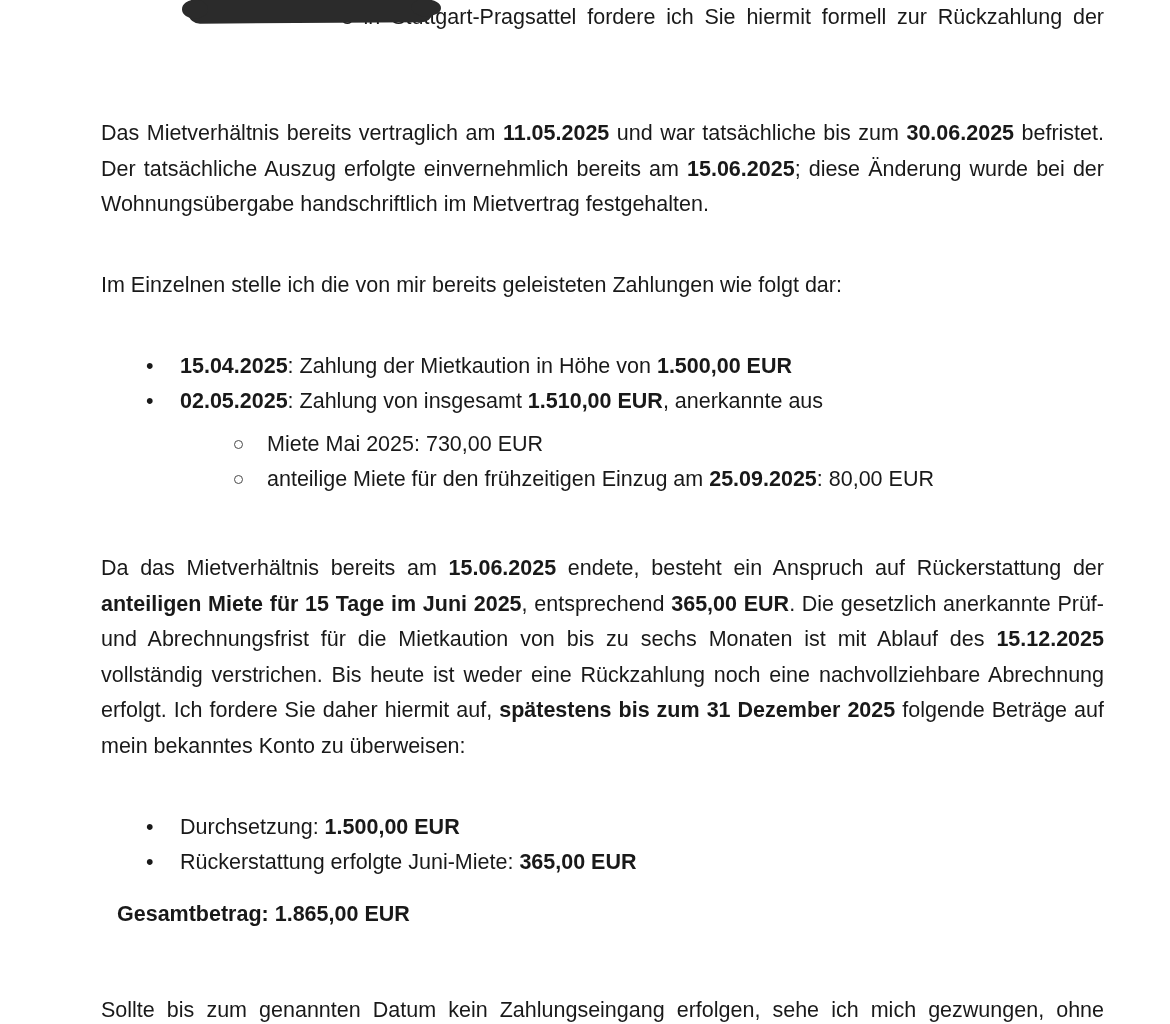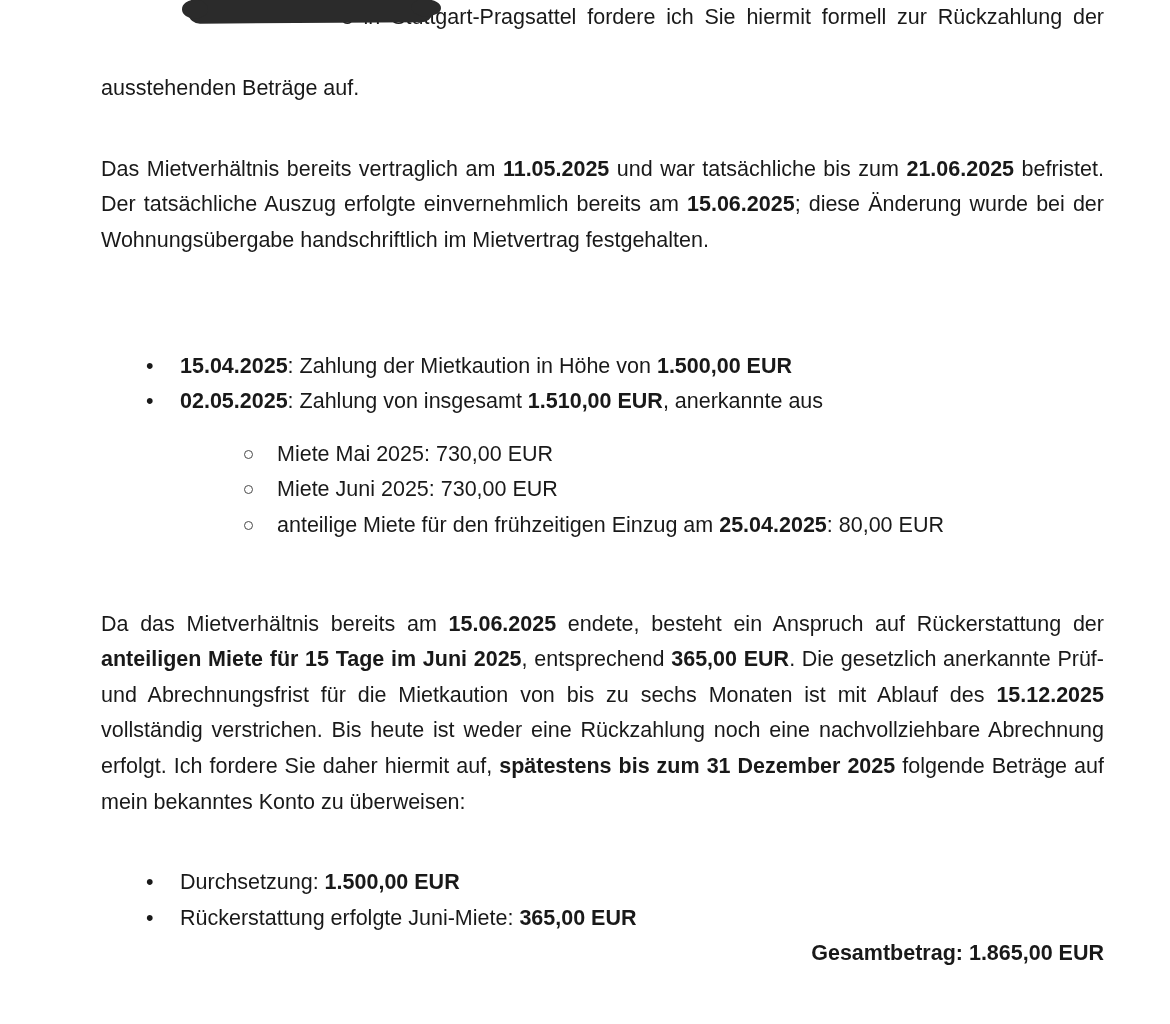--- a/index.html
+++ b/index.html
@@ -69,44 +69,43 @@
   }
   ul.level1 > li > .bullet {
     position: absolute;
     left: 45px;           
     top: 0;
     line-height: 35.6px;
     font-size: 21.5px;
     color: #191919;
   }
   ul.level2 {
-    margin: 17px;
+    margin: 7px;
   }
   ul.level2 > li {
     position: relative;
     padding-left: 80px;   
     line-height: 35.6px;
   }
   ul.level2 > li > .bullet-o {
     position: absolute;
     left: 47px;           
     top: 13px;
     width: 9px;
     height: 9px;
     border: 1.6px solid #4a4a4a;
     border-radius: 50%;
     box-sizing: border-box;
     background: transparent;
   }
 
   .total-line {
-    margin: 0;
+    margin: 16px;
     font-weight: 700;
     line-height: 35.6px;
-    text-align: right;
   }
 
   
   #redaction {
     position: absolute;
     left: 88px;
     top: -4px;
     width: 243px;
     height: 27px;
     background: #2b2b2b;
@@ -140,54 +139,50 @@
 </style>
 </head>
 <body>
 
 <div id="page">
 
   <div class="doc">
 
     <div class="first-block">
       <p class="para force-justify"><span style="display:inline-block;width:241px;"></span><span>s in Stuttgart-Pragsattel fordere ich Sie hiermit formell zur Rückzahlung der</span></p>
-      <p class="para">ausstehenden Beträge auf.</p>
       <div id="redaction"></div>
     </div>
 
     <div class="gap"></div>
 
-    <p class="para"><span>Das Mietverhältnis bereits vertraglich am </span><strong>11.05.2025</strong><span> und war tatsächliche bis zum </span><strong>21.06.2025</strong><span> befristet. Der tatsächliche Auszug erfolgte einvernehmlich bereits am </span><strong>15.06.2025</strong><span>; diese Änderung wurde bei der Wohnungsübergabe handschriftlich im Mietvertrag festgehalten.</span></p>
-
-    <div class="gap"></div>
-
+    <p class="para"><span>Das Mietverhältnis bereits vertraglich am </span><strong>11.05.2025</strong><span> und war tatsächliche bis zum </span><strong>30.06.2025</strong><span> befristet. Der tatsächliche Auszug erfolgte einvernehmlich bereits am </span><strong>15.06.2025</strong><span>; diese Änderung wurde bei der Wohnungsübergabe handschriftlich im Mietvertrag festgehalten.</span></p>
+
+    <div class="gap"></div>
+
+    <p class="para">Im Einzelnen stelle ich die von mir bereits geleisteten Zahlungen wie folgt dar:</p>
 
     <div class="gap"></div>
 
     <ul class="level1">
       <li>
         <span class="bullet">•</span>
         <strong>15.04.2025</strong><span>: Zahlung der Mietkaution in Höhe von </span><strong>1.500,00 EUR</strong><span></span>
       </li>
       <li>
         <span class="bullet">•</span>
         <strong>02.05.2025</strong><span>: Zahlung von insgesamt </span><strong>1.510,00 EUR</strong><span>, anerkannte aus</span>
 
         <ul class="level2">
           <li>
             <span class="bullet-o"></span>
             <span>Miete Mai 2025: 730,00 EUR</span>
           </li>
           <li>
             <span class="bullet-o"></span>
-            <span>Miete Juni 2025: 730,00 EUR</span>
-          </li>
-          <li>
-            <span class="bullet-o"></span>
-            <span>anteilige Miete für den frühzeitigen Einzug am </span><strong>25.04.2025</strong><span>: 80,00 EUR</span>
+            <span>anteilige Miete für den frühzeitigen Einzug am </span><strong>25.09.2025</strong><span>: 80,00 EUR</span>
           </li>
         </ul>
       </li>
     </ul>
 
     <div class="gap-lg"></div>
 
     <p class="para"><span>Da das Mietverhältnis bereits am </span><strong>15.06.2025</strong><span> endete, besteht ein Anspruch auf Rückerstattung der </span><strong>anteiligen Miete für 15 Tage im Juni 2025</strong><span>, entsprechend </span><strong>365,00 EUR</strong><span>. Die gesetzlich anerkannte Prüf- und Abrechnungsfrist für die Mietkaution von bis zu sechs Monaten ist mit Ablauf des </span><strong>15.12.2025</strong><span> vollständig verstrichen. Bis heute ist weder eine Rückzahlung noch eine nachvollziehbare Abrechnung erfolgt. Ich fordere Sie daher hiermit auf, </span><strong>spätestens bis zum 31 Dezember 2025</strong><span> folgende Beträge auf mein bekanntes Konto zu überweisen:</span></p>
 
     <div class="gap"></div>

